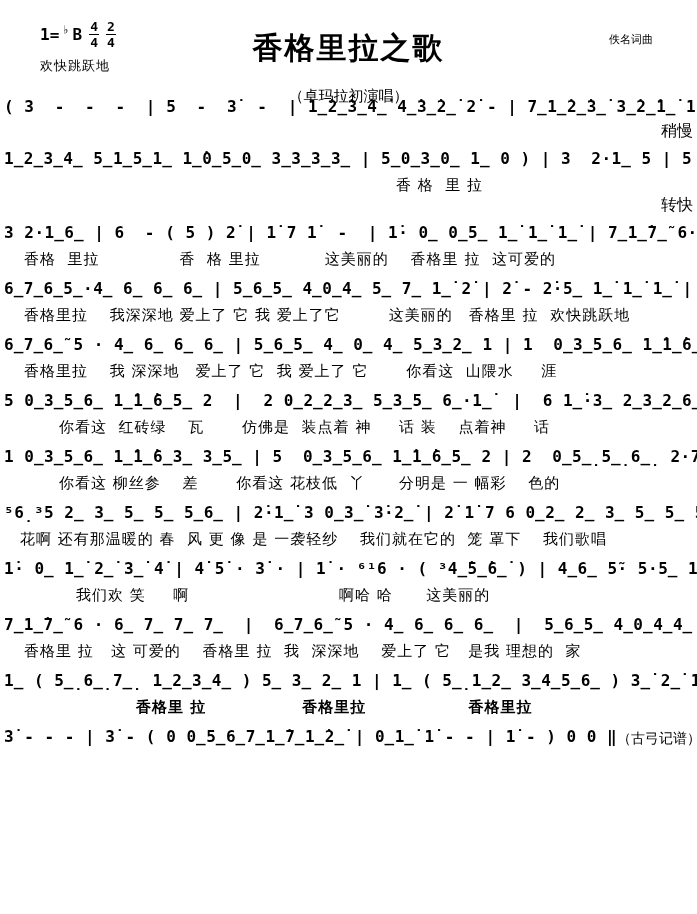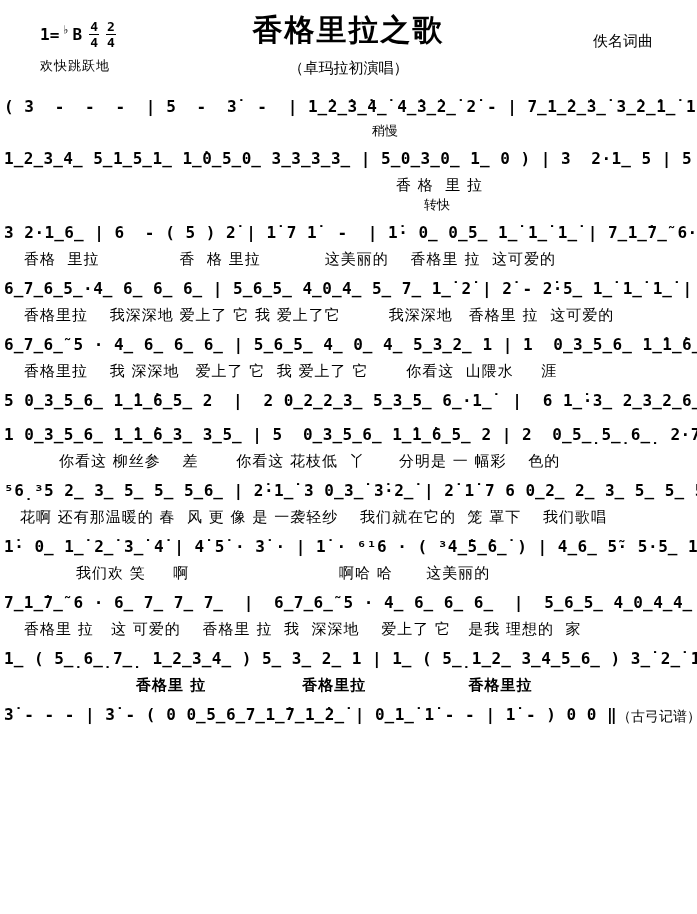--- a/index.html
+++ b/index.html
@@ -18,44 +18,45 @@
   .key-line{
     font-family:"DejaVu Sans Mono",monospace;
     font-weight:bold;font-size:16px;display:flex;align-items:center;gap:3px;
   }
   .flat{font-size:12px;vertical-align:super;position:relative;top:-5px;}
   .frac{display:inline-flex;flex-direction:column;align-items:center;line-height:1;margin-left:4px;}
   .frac .n{border-bottom:1.5px solid #000;padding:0 1px 1px 1px;font-size:13px;font-weight:bold;}
   .frac .d{padding-top:1px;font-size:13px;font-weight:bold;}
   .mood{font-size:13px;margin-top:8px;letter-spacing:1px;}
   .title-block{position:absolute;left:0;right:0;top:0;text-align:center;}
-  .title{font-size:30px;font-weight:bold;letter-spacing:2px;margin:0;}
+  .title{font-size:30px;font-weight:bold;letter-spacing:2px;margin:18px;}
   .subtitle{font-size:15px;margin-top:8px;}
-  .credit{position:absolute;right:40px;top:22px;font-size:15px;}
+  .credit{position:absolute;right:40px;top:22px;font-size:11px;}
   
   .score{position:relative;}
   .system{margin-bottom:4px;}
   .notation{
     font-family:"DejaVu Sans Mono",monospace;
     font-weight:bold;
     font-size:16px;
     line-height:30px;
     white-space:pre;
     letter-spacing:0.5px;
   }
   .lyrics{
     font-size:15px;
     line-height:22px;
     white-space:pre;
     letter-spacing:1px;
   }
   .tempo-note{
-    font-size:13px;
+    font-size:16px;
     line-height:18px;
     white-space:pre;
+    text-align:right;
   }
   .final-row{display:flex;align-items:flex-end;justify-content:space-between;}
   .final-row .notation{flex:0 1 auto;}
   .footer-note{font-size:14px;white-space:nowrap;padding-right:28px;padding-bottom:4px;}
 </style>
 </head>
 <body>
 
 <div class="page">
 
@@ -96,30 +97,31 @@
       <div class="tempo-note" style="padding-left:420px;">转快</div>
     </div>
 
     <div class="system">
       <div class="notation">3 2·1̲6̲ | 6  - ( 5 ) 2̇ | 1̇ 7 1̇  -  | 1̇· 0̲ 0̲5̲ 1̲̇ 1̲̇ 1̲̇ | 7̲1̲̇7̲̃ 6· 6̲ 7̲ 7̲ 7̲ |</div>
       <div class="lyrics" style="padding-left:20px;">香格  里拉　　　　　香  格 里拉　　　　这美丽的　 香格里 拉  这可爱的</div>
     </div>
 
     <div class="system">
       <div class="notation">6̲7̲6̲̃5̲·4̲ 6̲ 6̲ 6̲ | 5̲6̲5̲ 4̲0̲4̲ 5̲ 7̲ 1̲̇ 2̇ | 2̇ - 2̇·5̲ 1̲̇ 1̲̇ 1̲̇ | 7̲1̲̇7̲̃ 6· 6̲ 7̲ 7̲ 7̲ |</div>
-      <div class="lyrics" style="padding-left:20px;">香格里拉　 我深深地 爱上了 它 我 爱上了它　　　我深深地　香格里 拉  这可爱的</div>
+      <div class="lyrics" style="padding-left:20px;">香格里拉　 我深深地 爱上了 它 我 爱上了它　　　这美丽的　香格里 拉  欢快跳跃地</div>
     </div>
 
     <div class="system">
       <div class="notation">6̲7̲6̲̃ 5 · 4̲ 6̲ 6̲ 6̲ | 5̲6̲5̲ 4̲ 0̲ 4̲ 5̲3̲2̲ 1 | 1  0̲3̲5̲6̲ 1̲̇1̲̇6̲3̲ 3̲5̲ |</div>
       <div class="lyrics" style="padding-left:20px;">香格里拉　 我 深深地　爱上了 它  我 爱上了 它　　 你看这  山隈水　  涯</div>
     </div>
 
     <div class="system">
       <div class="notation">5 0̲3̲5̲6̲ 1̲̇1̲̇6̲5̲ 2  |  2 0̲2̲2̲3̲ 5̲3̲5̲ 6̲·1̲̇  |  6 1̲̇·3̲ 2̲3̲2̲6̲̣ ⁶1 |</div>
+      <div class="lyrics" style="padding-left:55px;">你看这  红砖绿　 瓦　　 仿佛是  装点着 神　  话 装　 点着神　  话</div>
     </div>
 
     <div class="system">
       <div class="notation">1 0̲3̲5̲6̲ 1̲̇1̲̇6̲3̲ 3̲5̲ | 5  0̲3̲5̲6̲ 1̲̇1̲̇6̲5̲ 2 | 2  0̲5̲̣5̲̣6̲̣ 2·7̲̣ 6̲̣7̲̣6̲̣ 5̲̣6̲̣ |</div>
       <div class="lyrics" style="padding-left:55px;">你看这 柳丝参　 差　　 你看这 花枝低  丫　   分明是 一 幅彩　 色的</div>
     </div>
 
     <div class="system">
       <div class="notation">⁵6̣³5 2̲ 3̲ 5̲ 5̲ 5̲6̲ | 2̇·1̲̇ 3 0̲3̲̇ 3̇·2̲̇ | 2̇ 1̇ 7 6 0̲2̲ 2̲ 3̲ 5̲ 5̲ 5̲ | 2̇·1̲̇ 5·0̲ 5̲6̲7̲ 1̇ |</div>
       <div class="lyrics" style="padding-left:16px;">花啊 还有那温暖的 春  风 更 像 是 一袭轻纱　 我们就在它的  笼 罩下　 我们歌唱</div>

